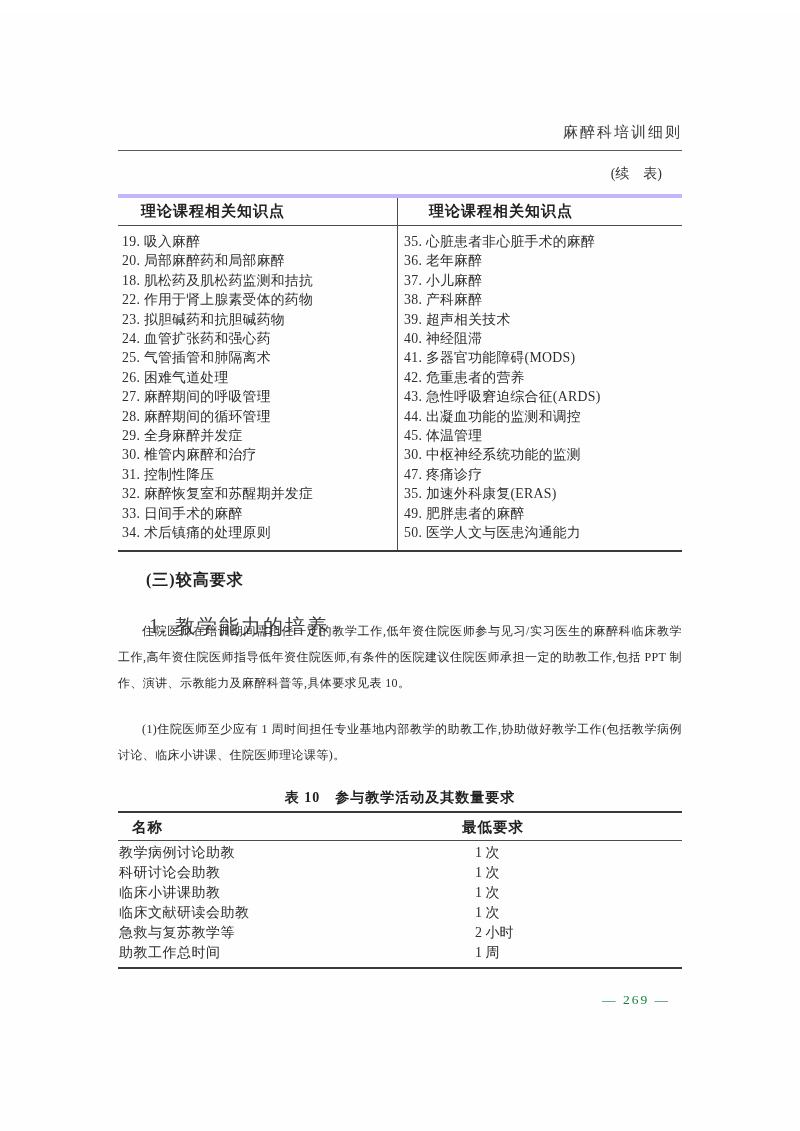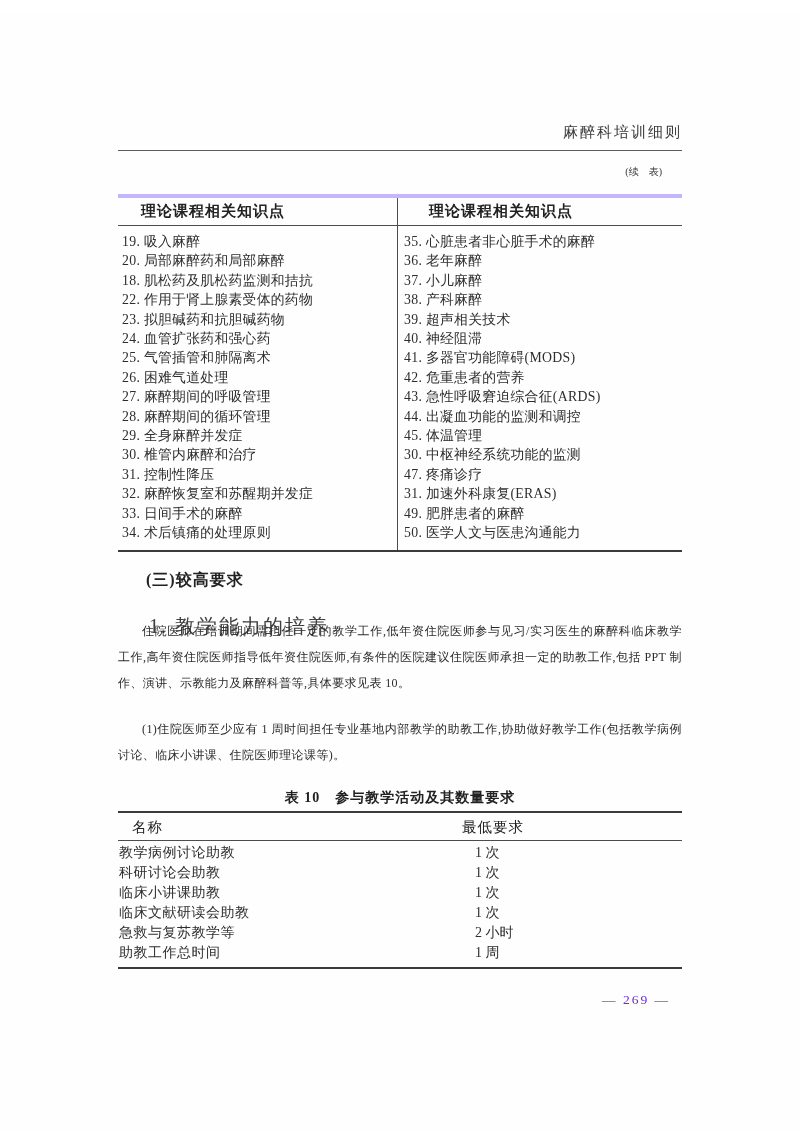--- a/index.html
+++ b/index.html
@@ -21,21 +21,21 @@
     text-align:right;
     font-size:15px; letter-spacing:2px; color:#3a3a3a;
   }
   .header-rule {
     position:absolute; top:138px; left:118px; width:564px;
     height:1px; background:#5a5a5a;
   }
   .continued-note {
     position:absolute; top:153px; left:118px; width:564px;
     text-align:right; padding-right:20px;
-    font-size:10px; color:#333;
+    font-size:14px; color:#333;
   }
   
   .ktable {
     position:absolute; top:182px; left:118px; width:564px;
     border-top:4px solid #c4b5fd;
     border-bottom:2px solid #3a3a3a;
   }
   .ktable .vdivider {
     position:absolute; left:279px; top:0; bottom:0;
     width:1px; background:#4c4c4c;
@@ -83,38 +83,38 @@
     color:#222; letter-spacing:1px;
   }
   .atable {
     position:absolute; top:799px; left:118px; width:564px;
     border-top:2px solid #3a3a3a;
     border-bottom:2px solid #3a3a3a;
   }
   .ahead {
     position:relative; height:28px; line-height:28px;
     border-bottom:1px solid #4c4c4c;
-    font-weight:normal; font-size:14.5px; color:#222;
+    font-weight:bold; font-size:14.5px; color:#222;
   }
   .ahead .col-name { padding-left:14px; letter-spacing:1px; }
   .ahead .col-req {
     position:absolute; left:344px; top:0; letter-spacing:1px;
   }
   .abody { padding:2px 0 4px 0; }
   .arow {
     position:relative; height:20px; line-height:20px;
     font-size:14px; color:#2d2d2d;
   }
   .arow .cell-name { padding-left:1px; letter-spacing:0.5px; }
   .arow .cell-req { position:absolute; left:357px; top:0; }
   
   .page-number {
     position:absolute; top:980px; left:118px; width:564px;
     text-align:right; padding-right:12px;
-    font-size:13.5px; color:#6d28d9; letter-spacing:2px;
+    font-size:13.5px; color:#15803d; letter-spacing:2px;
   }
 </style>
 </head>
 <body>
 
 <div class="page">
 
   <div class="running-header">麻醉科培训细则</div>
   <div class="header-rule"></div>
   <div class="continued-note">(续　表)</div>
@@ -151,21 +151,21 @@
         <div class="kitem">38. 产科麻醉</div>
         <div class="kitem">39. 超声相关技术</div>
         <div class="kitem">40. 神经阻滞</div>
         <div class="kitem">41. 多器官功能障碍(MODS)</div>
         <div class="kitem">42. 危重患者的营养</div>
         <div class="kitem">43. 急性呼吸窘迫综合征(ARDS)</div>
         <div class="kitem">44. 出凝血功能的监测和调控</div>
         <div class="kitem">45. 体温管理</div>
         <div class="kitem">30. 中枢神经系统功能的监测</div>
         <div class="kitem">47. 疼痛诊疗</div>
-        <div class="kitem">31. 加速外科康复(ERAS)</div>
+        <div class="kitem">35. 加速外科康复(ERAS)</div>
         <div class="kitem">49. 肥胖患者的麻醉</div>
         <div class="kitem">50. 医学人文与医患沟通能力</div>
       </div>
     </div>
   </div>
 
   <div class="section-heading">(三)较高要求</div>
   <div class="subsection-heading">1. 教学能力的培养</div>
   <div class="para para-1">住院医师在培训期间需担任一定的教学工作,低年资住院医师参与见习/实习医生的麻醉科临床教学工作,高年资住院医师指导低年资住院医师,有条件的医院建议住院医师承担一定的助教工作,包括 PPT 制作、演讲、示教能力及麻醉科普等,具体要求见表 10。</div>
   <div class="para para-2">(1)住院医师至少应有 1 周时间担任专业基地内部教学的助教工作,协助做好教学工作(包括教学病例讨论、临床小讲课、住院医师理论课等)。</div>

